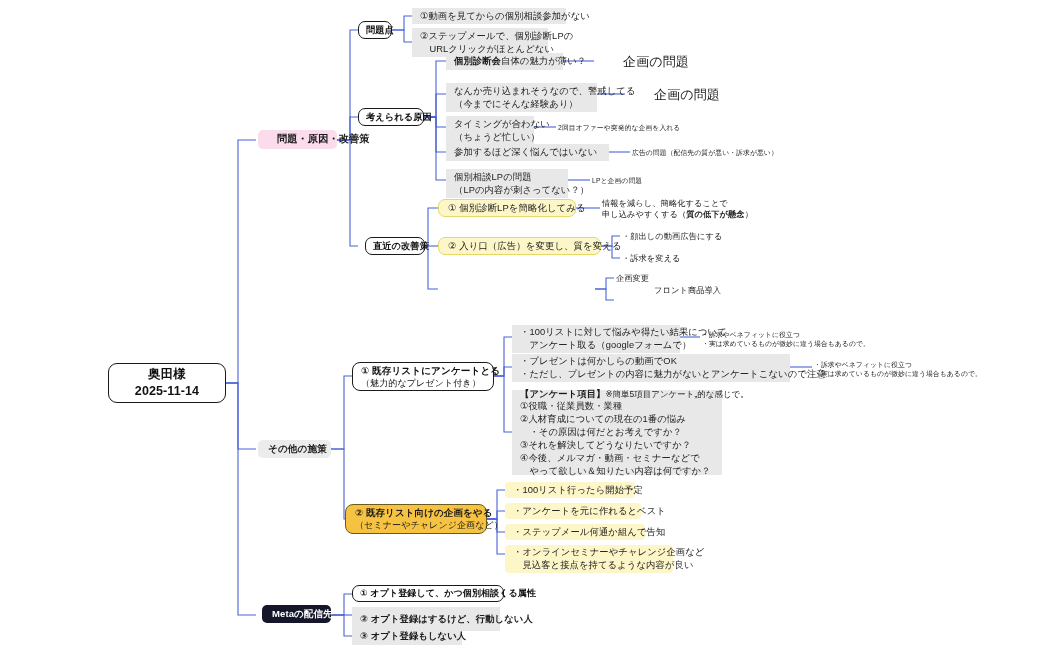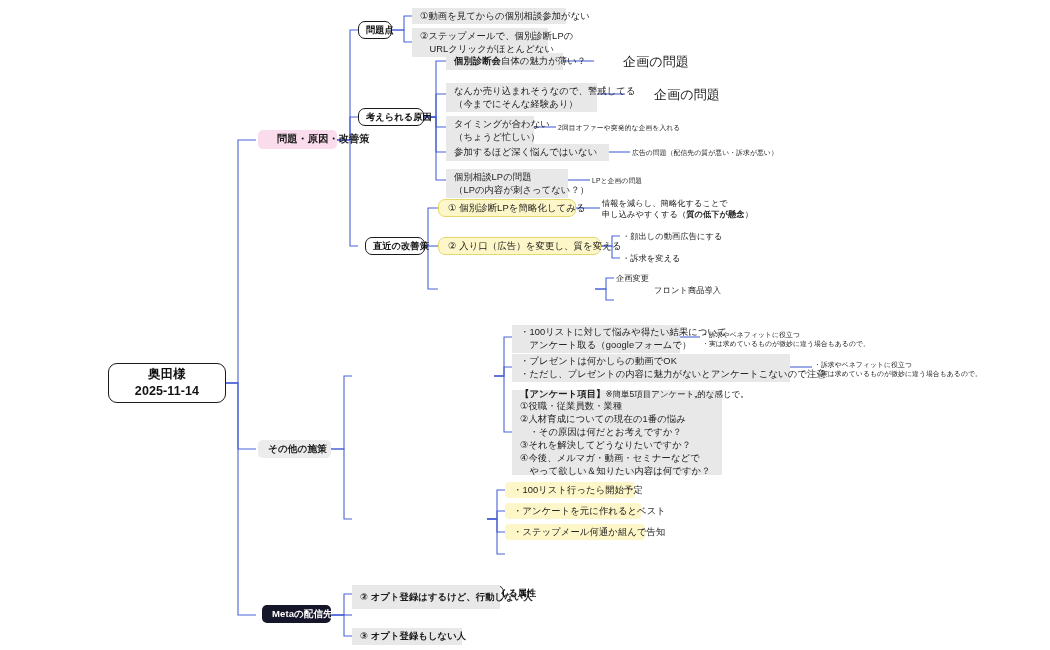--- a/index.html
+++ b/index.html
@@ -229,20 +229,24 @@
     <span>企画変更</span>
   </div>
   <div class="node v-plain" style="left:616px;top:285px;width:130px;height:11px;margin-left:38px;">
     <span>フロント商品導入</span>
   </div>
 
   <div class="node v-grayband" style="left:258px;top:440px;width:73px;height:18px;">
     <span>その他の施策</span>
   </div>
 
+  <div class="node v-outline" style="left:352px;top:362px;width:142px;height:29px;">
+    <span class="bold" style="font-size:9.6px;">① 既存リストにアンケートとる</span>
+    <span style="font-size:9px;font-weight:normal;">（魅力的なプレゼント付き）</span>
+  </div>
 
   <div class="node v-gray" style="left:512px;top:325px;width:168px;height:28px;">
     <span>・100リストに対して悩みや得たい結果について
 　アンケート取る（googleフォームで）</span>
   </div>
   <div class="node v-plain-xs" style="left:702px;top:329px;width:200px;height:20px;">
     <span>・訴求やベネフィットに役立つ
 ・実は求めているものが微妙に違う場合もあるので。</span>
   </div>
 
@@ -258,38 +262,46 @@
   <div class="node v-gray" style="left:512px;top:390px;width:210px;height:85px;padding:6px 8px;">
     <span><span class="bold">【アンケート項目】</span><span style="font-size:8.4px;">※簡単5項目アンケート„的な感じで。</span></span>
     <span>①役職・従業員数・業種</span>
     <span>②人材育成についての現在の1番の悩み</span>
     <span>　・その原因は何だとお考えですか？</span>
     <span>③それを解決してどうなりたいですか？</span>
     <span>④今後、メルマガ・動画・セミナーなどで</span>
     <span>　やって欲しい＆知りたい内容は何ですか？</span>
   </div>
 
+  <div class="node v-orange" style="left:345px;top:504px;width:142px;height:30px;">
+    <span class="bold" style="font-size:9.5px;">② 既存リスト向けの企画をやる</span>
+    <span style="font-size:9px;">（セミナーやチャレンジ企画など）</span>
+  </div>
 
   <div class="node v-yellow-plain" style="left:505px;top:482px;width:130px;height:16px;">
     <span>・100リスト行ったら開始予定</span>
   </div>
   <div class="node v-yellow-plain" style="left:505px;top:503px;width:136px;height:16px;">
     <span>・アンケートを元に作れるとベスト</span>
   </div>
   <div class="node v-yellow-plain" style="left:505px;top:524px;width:140px;height:16px;">
     <span>・ステップメール何通か組んで告知</span>
   </div>
+  <div class="node v-yellow-plain" style="left:505px;top:545px;width:168px;height:28px;">
+    <span>・オンラインセミナーやチャレンジ企画など
+　見込客と接点を持てるような内容が良い</span>
+  </div>
 
   <div class="node v-dark" style="left:262px;top:605px;width:69px;height:18px;">
     <span>Metaの配信先</span>
   </div>
 
   <div class="node v-outline-sm" style="left:352px;top:585px;width:152px;height:17px;">
     <span style="font-size:9px;">① オプト登録して、かつ個別相談くる属性</span>
   </div>
-  <div class="node v-gray" style="left:352px;top:585px;width:148px;height:24px;">
+  <div class="node v-gray" style="left:352px;top:607px;width:148px;height:24px;">
     <span class="bold">② オプト登録はするけど、行動しない人</span>
   </div>
   <div class="node v-gray" style="left:352px;top:628px;width:110px;height:17px;">
     <span class="bold">③ オプト登録もしない人</span>
   </div>
 
 </div>
 
 </body></html>

